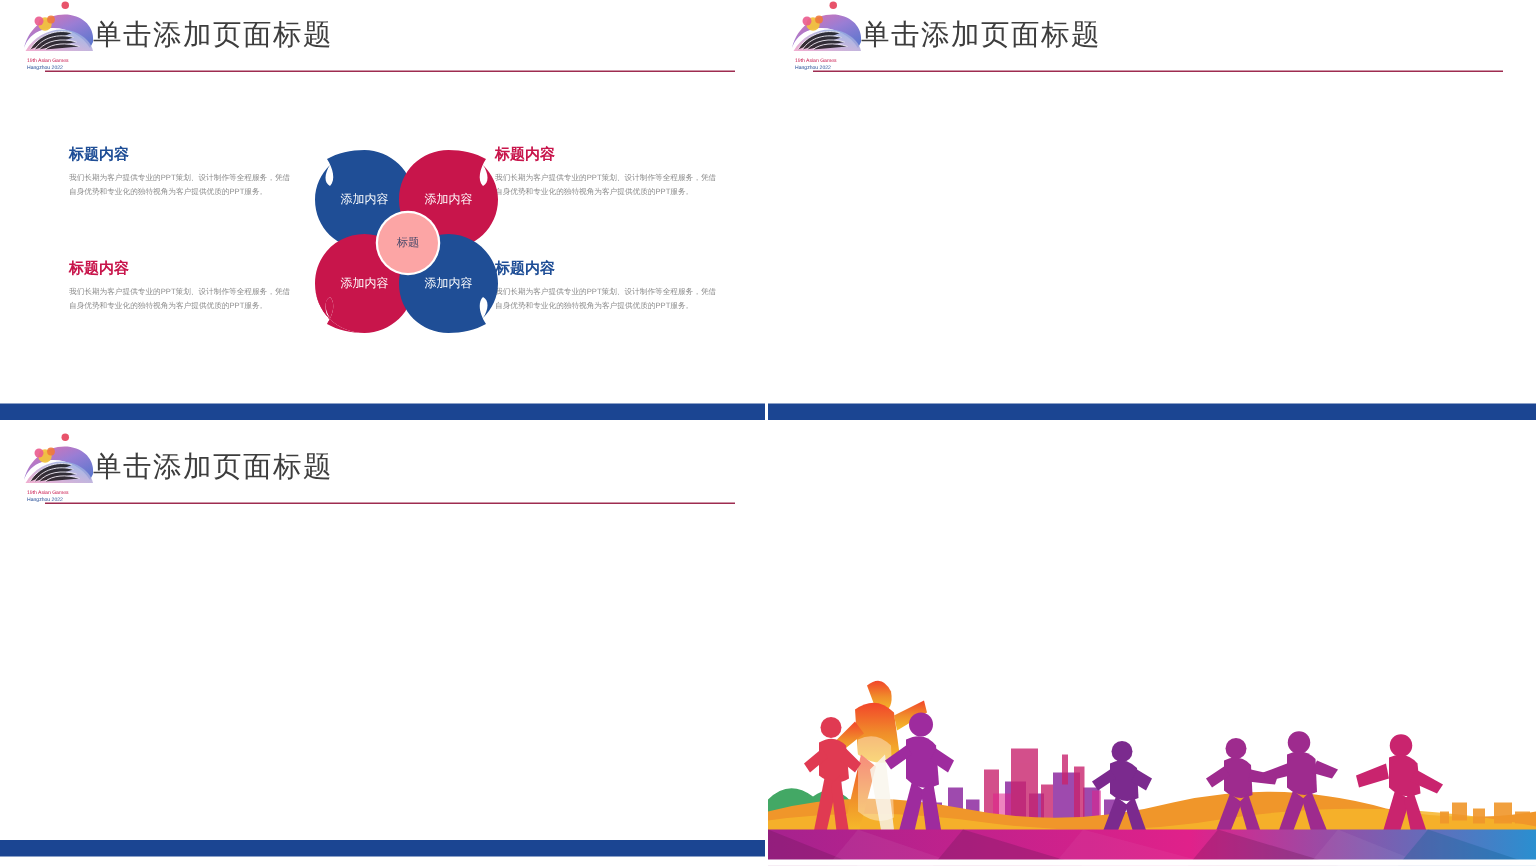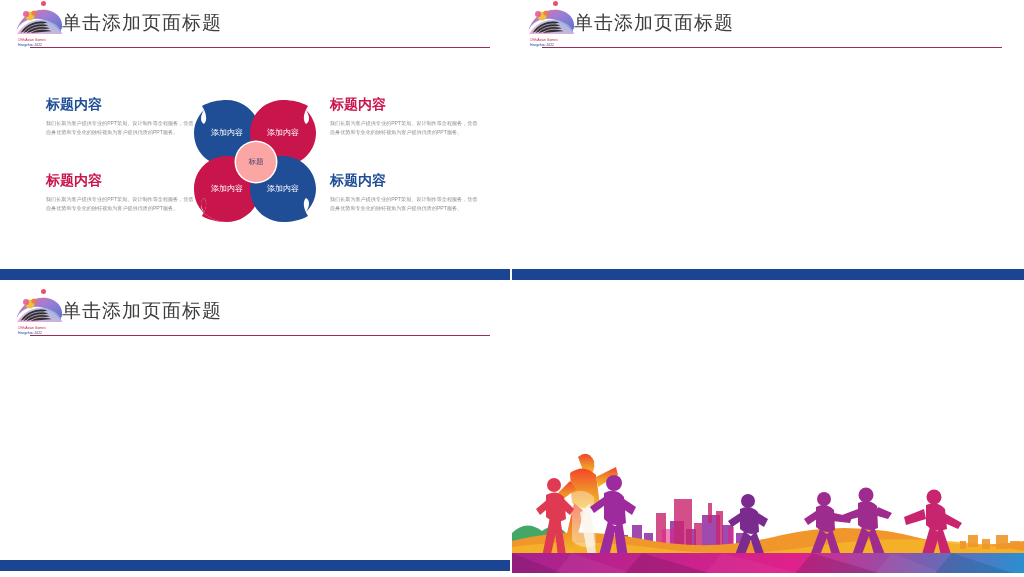--- a/index.html
+++ b/index.html
@@ -22,30 +22,30 @@
                color:#3d3d3d; letter-spacing:1px; white-space:nowrap; }
   .hdr-rule { position:absolute; left:30px; top:47px; width:460px; height:1px;
               background:#9e2c50; }
 
   
   .botbar { position:absolute; left:0; bottom:6px; width:100%; height:11px;
             background:#1b4592; }
 
   
   .s1txt { position:absolute; width:150px; }
-  .s1txt h4 { font-size:14px; font-weight:700; margin-bottom:5px; }
+  .s1txt h4 { font-size:10px; font-weight:700; margin-bottom:5px; }
   .s1txt p { font-size:5.1px; line-height:1.85; color:#8c8c8c; }
   .s1txt.blue h4 { color:#1f4e96; }
   .s1txt.red  h4 { color:#c8154b; }
   .tl { left:46px;  top:96px; }
   .tr { left:330px; top:96px; }
   .bl { left:46px;  top:172px; }
   .br { left:330px; top:172px; }
 
-  .flower { position:absolute; left:192px; top:98px; width:128px; height:128px;text-decoration:underline; }
+  .flower { position:absolute; left:208px; top:98px; width:128px; height:128px;text-decoration:underline; }
   .petal { position:absolute; width:70px; height:70px; color:#fff;
            display:flex; align-items:center; justify-content:center;
            text-align:center; font-size:8px; line-height:1.25; }
   .petal span{ position:relative; z-index:2; }
   .petal svg { position:absolute; inset:0; width:100%; height:100%; }
   .p-tl { left:0;    top:0; }
   .p-tr { left:56px; top:0; }
   .p-bl { left:0;    top:56px; }
   .p-br { left:56px; top:56px; }
   .fcenter { position:absolute; left:44px; top:44px; width:40px; height:40px;

